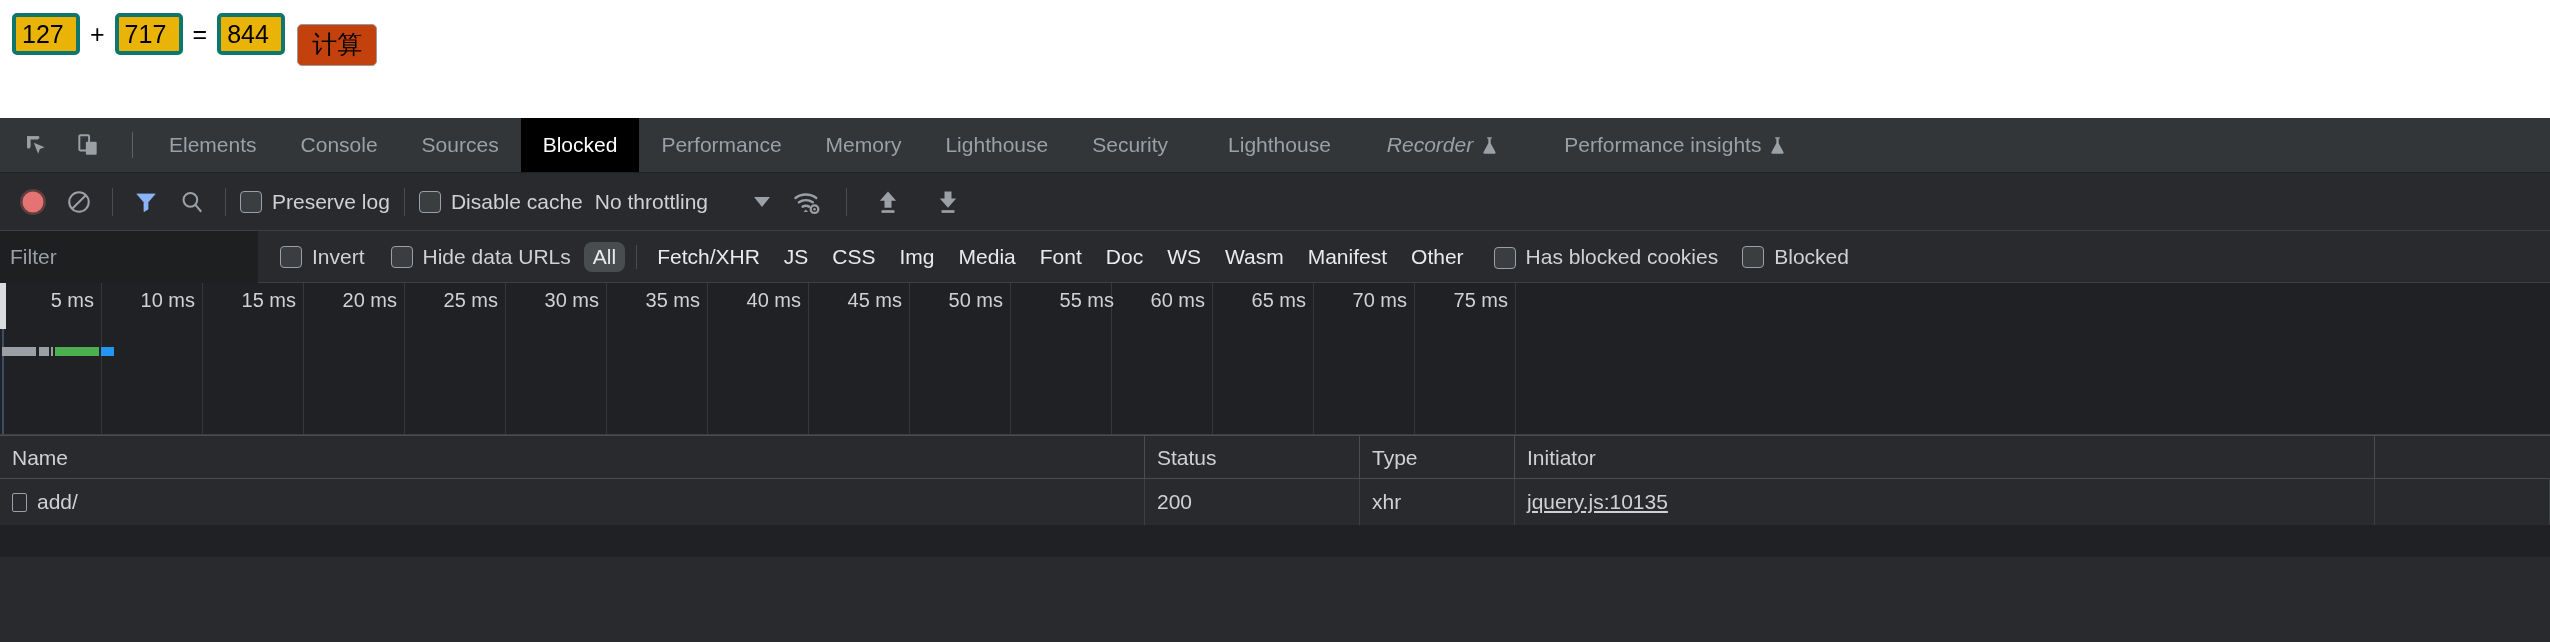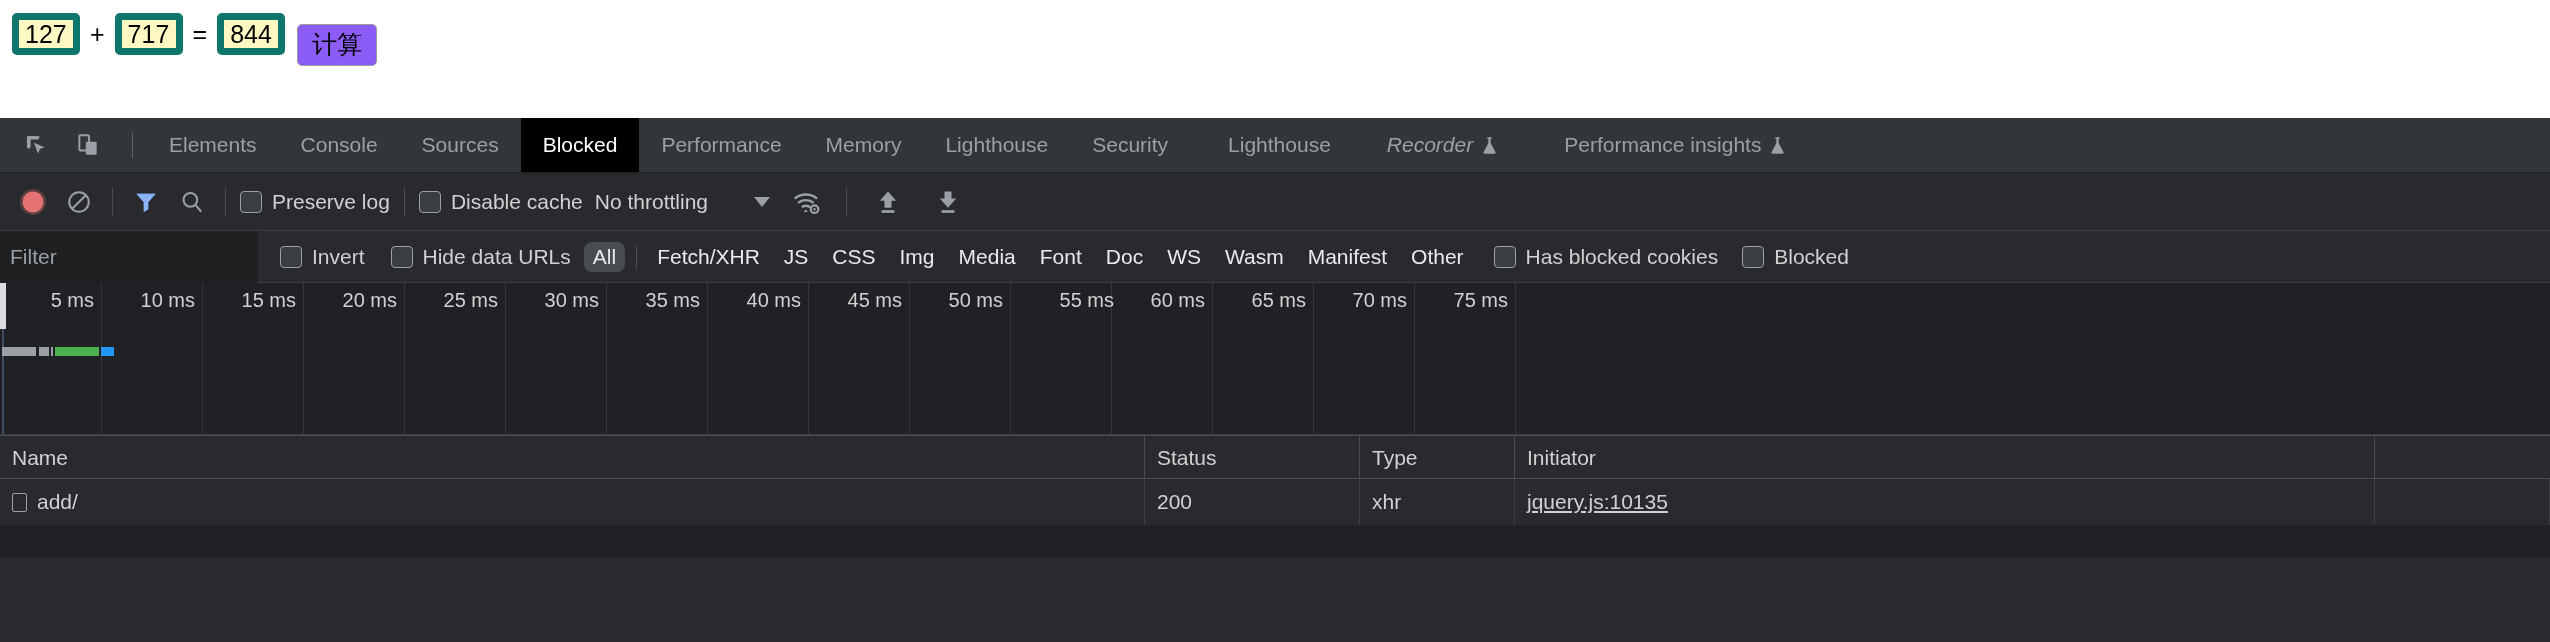--- a/index.html
+++ b/index.html
@@ -18,40 +18,40 @@
     width: 2550px; height: 118px;
     background: #ffffff;
   }
   .calc-row {
     position: absolute; left: 12px; top: 12px;
     display: flex; align-items: center; gap: 0px;
     height: 44px;
   }
   .num-input {
     width: 68px; height: 42px;
-    border: 7px solid #0f766e;
+    border: 4px solid #0f766e;
     border-radius: 5px;
-    background: #fef9c3;
+    background: #eab308;
     color: #000000;
     font-family: "Liberation Sans", sans-serif;
     font-size: 25px;
     padding: 0 6px;
     outline: none;
   }
   .op {
     font-size: 25px; color: #000; line-height: 42px;
     padding: 0 10px; user-select: none;
   }
   .calc-btn {
     height: 42px;
     margin-left: 12px;
     padding: 0 14px;
     border: 1px solid #9a9a9a;
     border-radius: 5px;
-    background: #8b5cf6;
+    background: #c2410c;
     color: #000;
     font-family: "Liberation Sans", sans-serif;
     font-size: 25px;
     cursor: pointer;
     margin-top: 21px;
   }
 
   
   #devtools {
     position: absolute; left: 0; top: 118px;
@@ -409,21 +409,21 @@
       <span class="ftype">CSS</span>
       <span class="ftype">Img</span>
       <span class="ftype">Media</span>
       <span class="ftype">Font</span>
       <span class="ftype">Doc</span>
       <span class="ftype">WS</span>
       <span class="ftype">Wasm</span>
       <span class="ftype">Manifest</span>
       <span class="ftype">Other</span>
     </div>
-    <div class="cbx-wrap" style="margin-left:14px;">
+    <div class="cbx-wrap" style="margin-left:14px;align-items:flex-end;">
       <span class="cbx"></span>
       <span class="cbx-label">Has blocked cookies</span>
     </div>
     <div class="cbx-wrap" style="margin-left:16px;">
       <span class="cbx"></span>
       <span class="cbx-label">Blocked</span>
     </div>
   </div>
 
   <div class="overview" id="overview">

